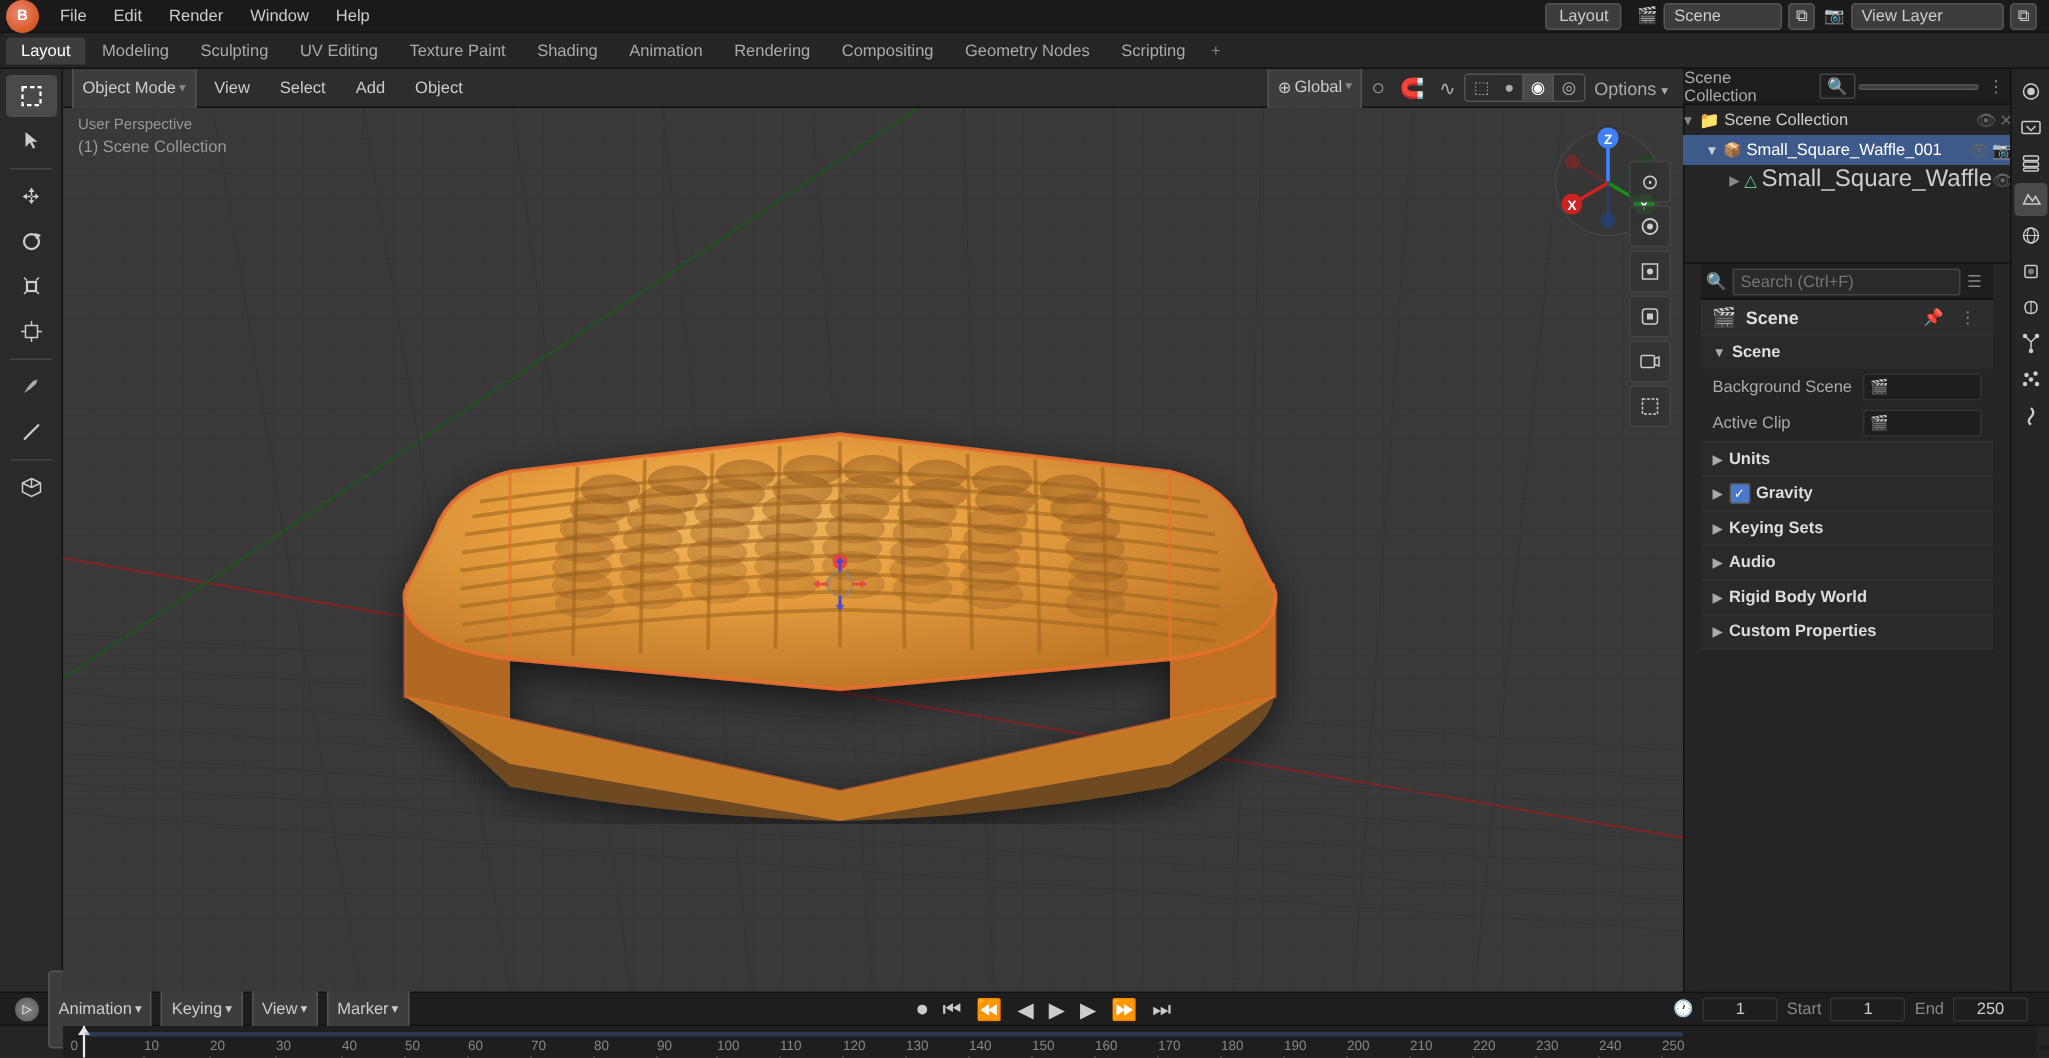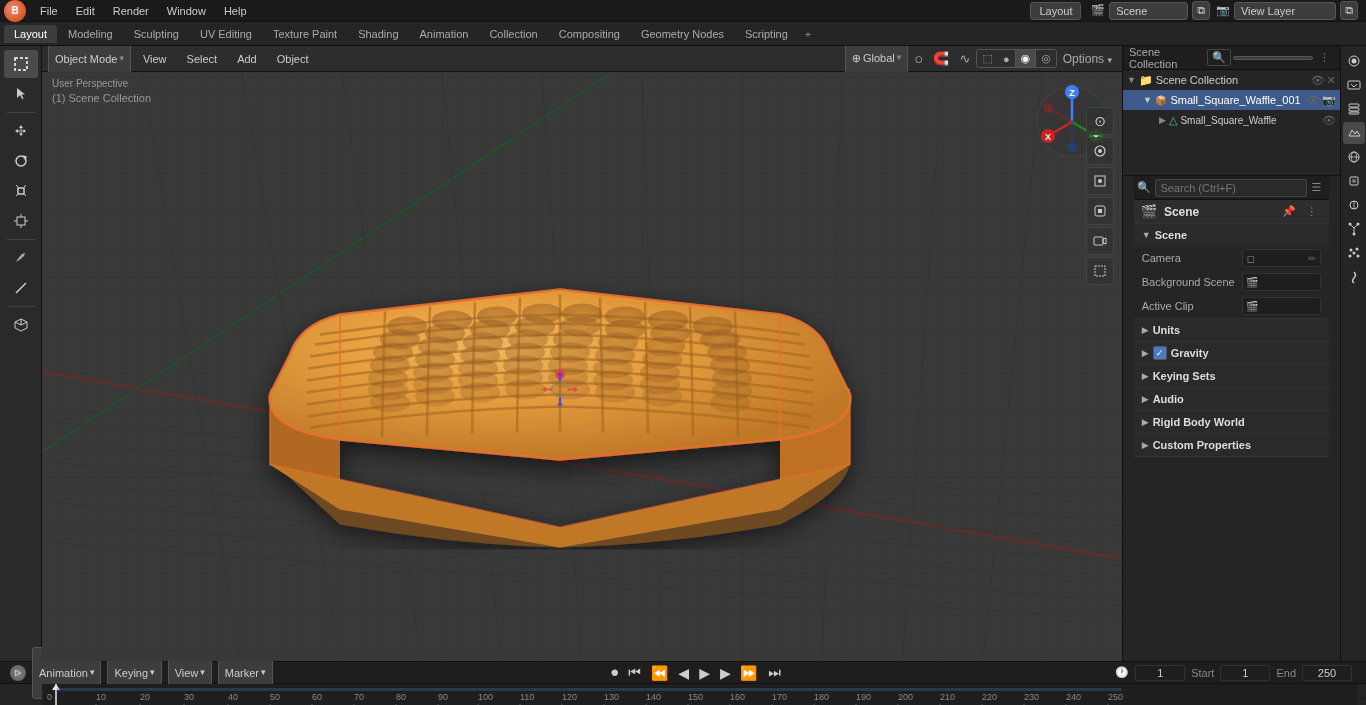--- a/index.html
+++ b/index.html
@@ -132,21 +132,21 @@
 </div>
 
 <div id="workspace-tabs">
   <div class="workspace-tab active">Layout</div>
   <div class="workspace-tab">Modeling</div>
   <div class="workspace-tab">Sculpting</div>
   <div class="workspace-tab">UV Editing</div>
   <div class="workspace-tab">Texture Paint</div>
   <div class="workspace-tab">Shading</div>
   <div class="workspace-tab">Animation</div>
-  <div class="workspace-tab">Collection</div>
+  <div class="workspace-tab">Rendering</div>
   <div class="workspace-tab">Compositing</div>
   <div class="workspace-tab">Geometry Nodes</div>
   <div class="workspace-tab">Scripting</div>
   <div class="workspace-tab-add">+</div>
 </div>
 
 <div id="main-layout">
 
   <div id="left-toolbar">
 
@@ -514,21 +514,21 @@
           <span style="font-size:11px;cursor:pointer;">👁</span>
           <span style="font-size:11px;cursor:pointer;">📷</span>
         </span>
       </div>
 
       <div class="outliner-item">
         <span class="outliner-indent"></span>
         <span class="outliner-indent"></span>
         <span class="outliner-arrow">▶</span>
         <span style="font-size:11px;color:#5c8;margin-right:3px;">△</span>
-        <span style="font-size:10px;color:#ccc;">Small_Square_Waffle</span>
+        <span style="font-size:16px;color:#ccc;">Small_Square_Waffle</span>
         <span class="outliner-icons-right">
           <span style="font-size:11px;cursor:pointer;">👁</span>
         </span>
       </div>
     </div>
 
     <div style="flex:1;display:flex;flex-direction:column;overflow:hidden;">
 
       <div id="prop-search">
         <span style="color:#666;margin-right:4px;font-size:11px;">🔍</span>
@@ -549,28 +549,20 @@
             <div style="padding:2px 4px;cursor:pointer;color:#888;font-size:11px;">⋮</div>
           </div>
         </div>
 
         <div class="prop-section">
           <div class="prop-section-header">
             <span class="prop-section-arrow">▼</span>
             <span class="prop-section-title">Scene</span>
           </div>
 
-          <div class="prop-row">
-            <span class="prop-label">Camera</span>
-            <div class="prop-value" style="flex:1;gap:4px;">
-              <span style="color:#888;font-size:10px;">◻</span>
-              <span style="flex:1;"></span>
-              <span style="color:#666;font-size:10px;">✏</span>
-            </div>
-          </div>
 
           <div class="prop-row">
             <span class="prop-label">Background Scene</span>
             <div class="prop-value" style="flex:1;gap:4px;">
               <span style="color:#888;font-size:10px;">🎬</span>
               <span style="flex:1;"></span>
             </div>
           </div>
 
           <div class="prop-row">

